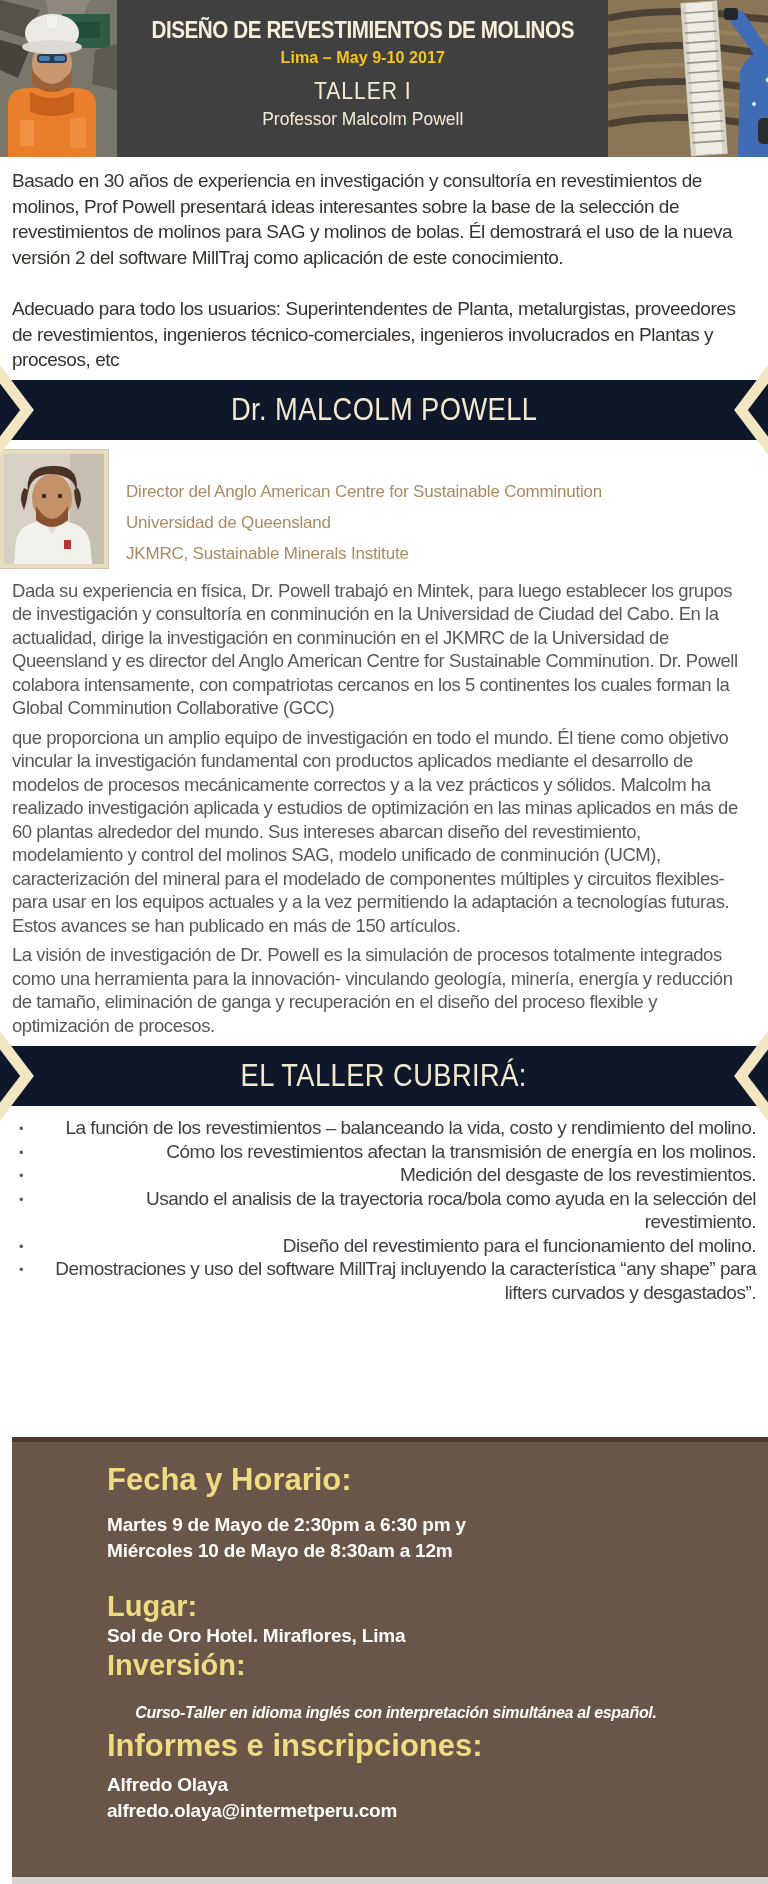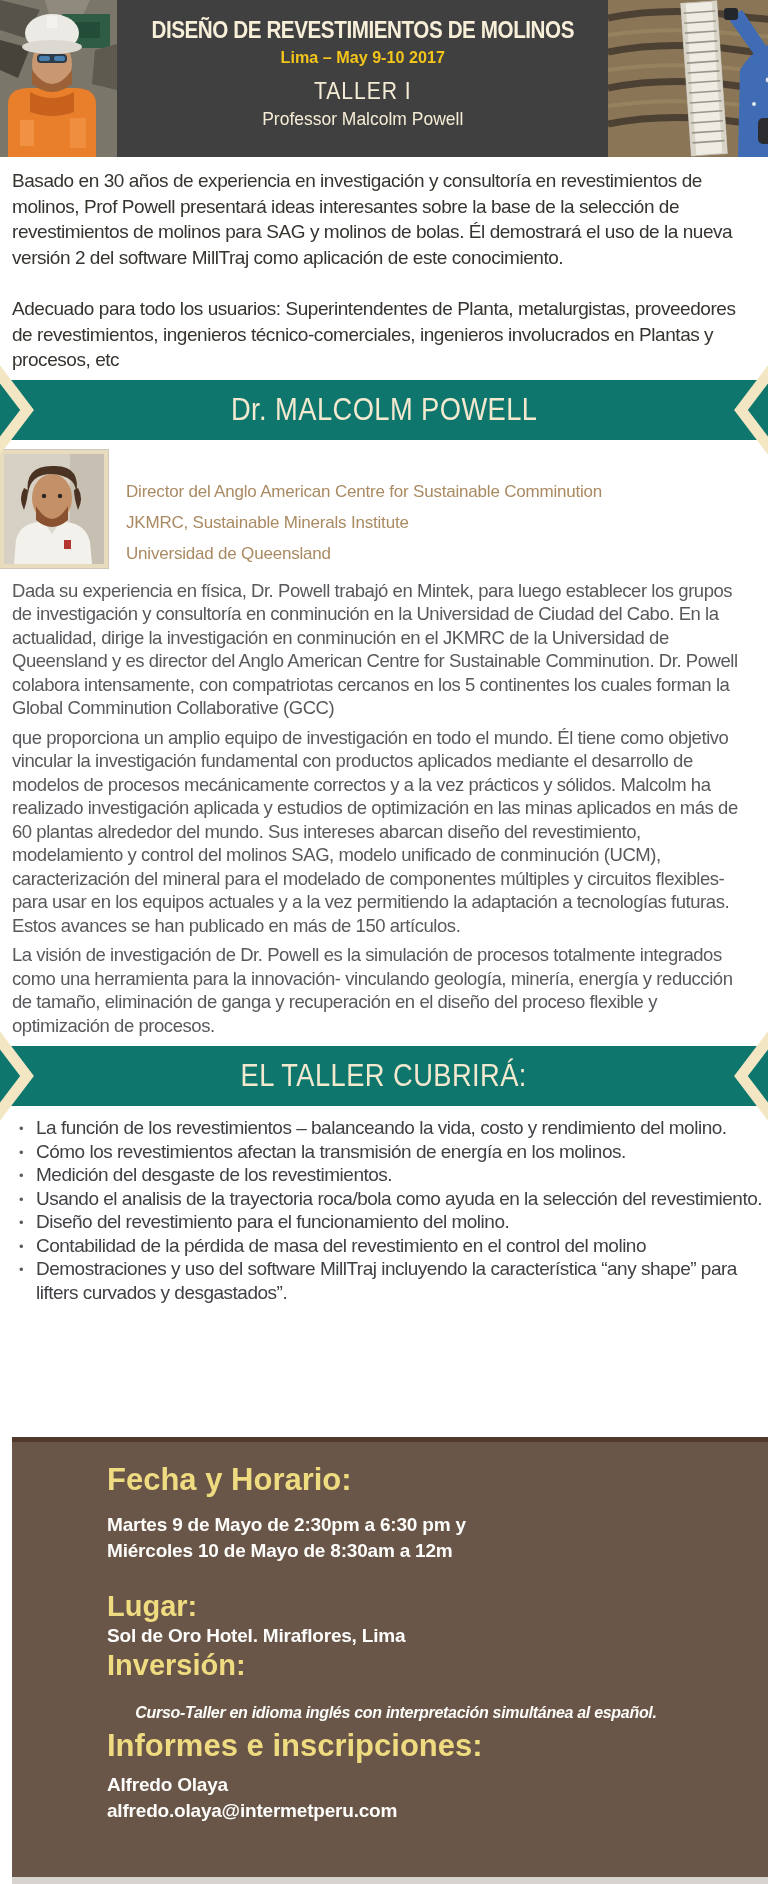--- a/index.html
+++ b/index.html
@@ -25,39 +25,39 @@
   .par{margin:0;padding:0 14px 0 12px;letter-spacing:-0.45px;}
   .intro{color:#37332f;font-size:19px;line-height:25.5px;}
   .p1{margin-top:11px;}
   .p2{margin-top:26px;}
   .bio{color:#57595c;font-size:18.5px;line-height:23.5px;}
   .bio1{margin-top:10px;}
   .bio2{margin-top:6px;}
   .bio3{margin-top:6px;}
 
   
-  .ribbon{position:relative;height:60px;background:#0f766e;display:flex;
+  .ribbon{position:relative;height:60px;background:#0f172a;display:flex;
           align-items:center;justify-content:center;}
   .ribbon.first{margin-top:7px;}
   .ribbon.second{margin-top:9px;}
   .ribbon-text{color:#f3e9cf;font-size:31px;white-space:nowrap;letter-spacing:0.5px;
                transform:scaleX(0.88);transform-origin:50% 50%;}
   .chev{position:absolute;top:-15px;}
   .chev.left{left:-6px;}
   .chev.right{right:-6px;transform:scaleX(-1);}
 
   
   .profile{display:flex;margin-top:10px;}
   .profile-photo{flex:none;width:100px;height:110px;border:4px solid #e8dcbf;
                  box-shadow:0 0 0 1px #cfc8ba;overflow:hidden;background:#d7d1c5;}
   .roles{margin-left:18px;padding-top:26px;}
   .role-line{color:#aa8a62;font-size:17px;line-height:31px;letter-spacing:-0.2px;}
 
   
-  .bullets{list-style:none;margin:10px 0 0 0;padding:0 0 0 12px;}
+  .bullets{list-style:none;margin:10px 0 0 0;padding:0 12px 0 12px;text-align:right;}
   .bullets li{position:relative;padding-left:24px;color:#3f4145;font-size:19px;
               line-height:23.5px;letter-spacing:-0.5px;}
   .bullets li::before{content:"•";position:absolute;left:7px;top:1px;font-size:13px;color:#5a5c5e;}
 
   
   .details{position:absolute;left:12px;top:1437px;width:768px;height:447px;
            background:#6a5649;border-top:5px solid #50392a;box-sizing:border-box;
            padding-left:95px;}
   .d-h{color:#efdb80;font-weight:700;margin:0;}
   .d-h.big{font-size:31px;}
@@ -181,22 +181,22 @@
         <path d="M24,40 Q20,12 48,12 Q78,10 72,42 Q74,22 48,20 Q26,20 24,40 Z" fill="#4a3322"></path>
         <path d="M20,34 Q14,44 20,56 Q24,44 24,36 Z" fill="#4a3322"></path>
         <path d="M74,34 Q80,44 74,56 Q70,44 70,36 Z" fill="#4a3322"></path>
         <path d="M32,52 Q48,78 64,52 L64,66 Q48,80 32,66 Z" fill="#8a5130"></path>
         <circle cx="40" cy="42" r="2.2" fill="#2e2620"></circle>
         <circle cx="56" cy="42" r="2.2" fill="#2e2620"></circle>
       </svg>
     </div>
     <div class="roles">
       <div class="role-line">Director del Anglo American Centre for Sustainable Comminution</div>
+      <div class="role-line">Universidad de Queensland</div>
       <div class="role-line">JKMRC, Sustainable Minerals Institute</div>
-      <div class="role-line">Universidad de Queensland</div>
     </div>
   </div>
 
   <p class="par bio bio1">Dada su experiencia en física, Dr. Powell trabajó en Mintek, para luego establecer los grupos de investigación y consultoría en conminución en la Universidad de Ciudad del Cabo. En la actualidad, dirige la investigación en conminución en el JKMRC de la Universidad de Queensland y es director del Anglo American Centre for Sustainable Comminution. Dr. Powell colabora intensamente, con compatriotas cercanos en los 5 continentes los cuales forman la Global Comminution Collaborative (GCC)</p>
   <p class="par bio bio2">que proporciona un amplio equipo de investigación en todo el mundo. Él tiene como objetivo vincular la investigación fundamental con productos aplicados mediante el desarrollo de modelos de procesos mecánicamente correctos y a la vez prácticos y sólidos. Malcolm ha realizado investigación aplicada y estudios de optimización en las minas aplicados en más de 60 plantas alrededor del mundo. Sus intereses abarcan diseño del revestimiento, modelamiento y control del molinos SAG, modelo unificado de conminución (UCM), caracterización del mineral para el modelado de componentes múltiples y circuitos flexibles- para usar en los equipos actuales y a la vez permitiendo la adaptación a tecnologías futuras. Estos avances se han publicado en más de 150 artículos.</p>
   <p class="par bio bio3">La visión de investigación de Dr. Powell es la simulación de procesos totalmente integrados como una herramienta para la innovación- vinculando geología, minería, energía y reducción de tamaño, eliminación de ganga y recuperación en el diseño del proceso flexible y optimización de procesos.</p>
 
   <div class="ribbon second">
     <svg class="chev left" width="42" height="90" viewBox="0 0 42 90">
       <polyline points="2,4 33,45 2,86" fill="none" stroke="#f2e6c3" stroke-width="11"></polyline>
@@ -206,21 +206,20 @@
       <polyline points="2,4 33,45 2,86" fill="none" stroke="#f2e6c3" stroke-width="11"></polyline>
     </svg>
   </div>
 
   <ul class="bullets">
     <li>La función de los revestimientos – balanceando la vida, costo y rendimiento del molino.</li>
     <li>Cómo los revestimientos afectan la transmisión de energía en los molinos.</li>
     <li>Medición del desgaste de los revestimientos.</li>
     <li>Usando el analisis de la trayectoria roca/bola como ayuda en la selección del revestimiento.</li>
     <li>Diseño del revestimiento para el funcionamiento del molino.</li>
-    <li>Contabilidad de la pérdida de masa del revestimiento en el control del molino</li>
     <li>Demostraciones y uso del software MillTraj incluyendo la característica “any shape” para lifters curvados y desgastados”.</li>
   </ul>
 
   <footer class="details">
     <div class="d-h big d-sched">Fecha y Horario:</div>
     <div class="d-lines">
       <div class="d-line">Martes 9 de Mayo de 2:30pm a 6:30 pm y</div>
       <div class="d-line">Miércoles 10 de Mayo de 8:30am a 12m</div>
     </div>
     <div class="d-h mid d-venue-h">Lugar:</div>

